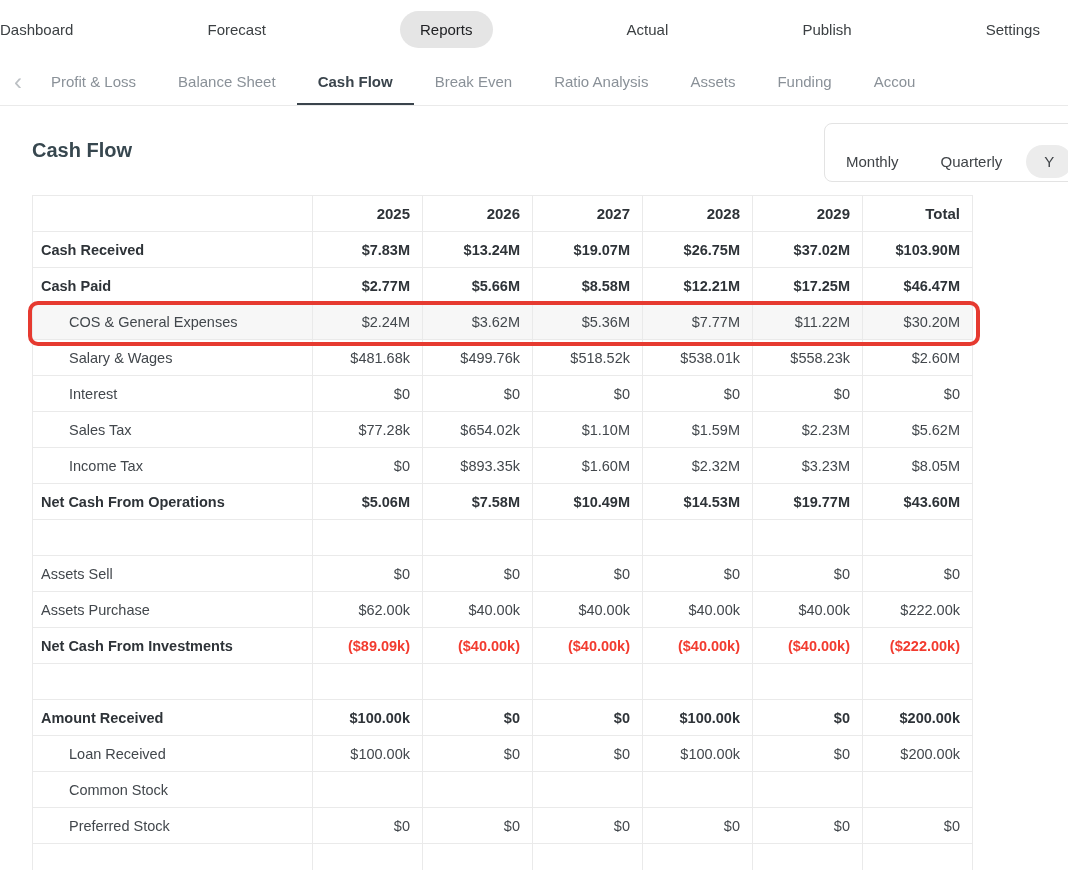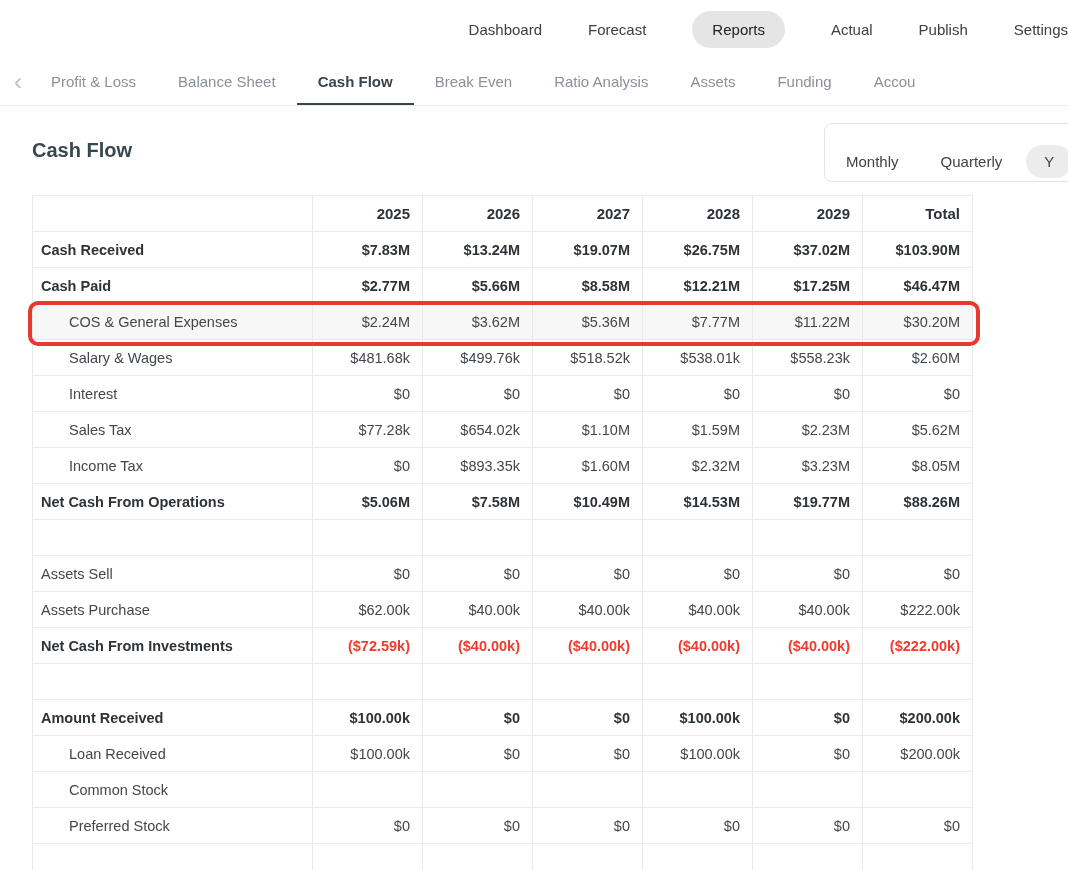--- a/index.html
+++ b/index.html
@@ -2,22 +2,22 @@
 <html><head>
 <meta charset="utf-8">
 <style>
   * { margin:0; padding:0; box-sizing:border-box; }
   html,body {
     width:1068px; height:870px; overflow:hidden; background:#ffffff;
     font-family:"Liberation Sans", sans-serif;
   }
   
   .top-nav {
-    height:58px; display:flex; align-items:center; justify-content:flex-end;
-    gap:46px; background:#fff;
+    height:58px; display:flex; align-items:center; justify-content:space-between;
+    gap:46px; padding-right:28px; background:#fff;
   }
   .top-nav-item {
     font-size:15px; color:#3c4043; cursor:pointer; white-space:nowrap;
   }
   .top-nav-item.active {
     background:#e5e5e5; border-radius:20px; padding:10px 20px; color:#202124;
   }
   
   .tab-bar {
     height:48px; display:flex; align-items:center; border-bottom:1px solid #eaeaea;
@@ -185,21 +185,21 @@
           <td class="value-cell">$3.23M</td>
           <td class="value-cell">$8.05M</td>
         </tr>
         <tr class="bold">
           <td class="label-cell">Net Cash From Operations</td>
           <td class="value-cell">$5.06M</td>
           <td class="value-cell">$7.58M</td>
           <td class="value-cell">$10.49M</td>
           <td class="value-cell">$14.53M</td>
           <td class="value-cell">$19.77M</td>
-          <td class="value-cell">$88.26M</td>
+          <td class="value-cell">$43.60M</td>
         </tr>
         <tr class="empty">
           <td class="label-cell"></td>
           <td class="value-cell"></td>
           <td class="value-cell"></td>
           <td class="value-cell"></td>
           <td class="value-cell"></td>
           <td class="value-cell"></td>
           <td class="value-cell"></td>
         </tr>
@@ -216,21 +216,21 @@
           <td class="label-cell">Assets Purchase</td>
           <td class="value-cell">$62.00k</td>
           <td class="value-cell">$40.00k</td>
           <td class="value-cell">$40.00k</td>
           <td class="value-cell">$40.00k</td>
           <td class="value-cell">$40.00k</td>
           <td class="value-cell">$222.00k</td>
         </tr>
         <tr class="bold negative">
           <td class="label-cell">Net Cash From Investments</td>
-          <td class="value-cell">($72.59k)</td>
+          <td class="value-cell">($89.09k)</td>
           <td class="value-cell">($40.00k)</td>
           <td class="value-cell">($40.00k)</td>
           <td class="value-cell">($40.00k)</td>
           <td class="value-cell">($40.00k)</td>
           <td class="value-cell">($222.00k)</td>
         </tr>
         <tr class="empty">
           <td class="label-cell"></td>
           <td class="value-cell"></td>
           <td class="value-cell"></td>

